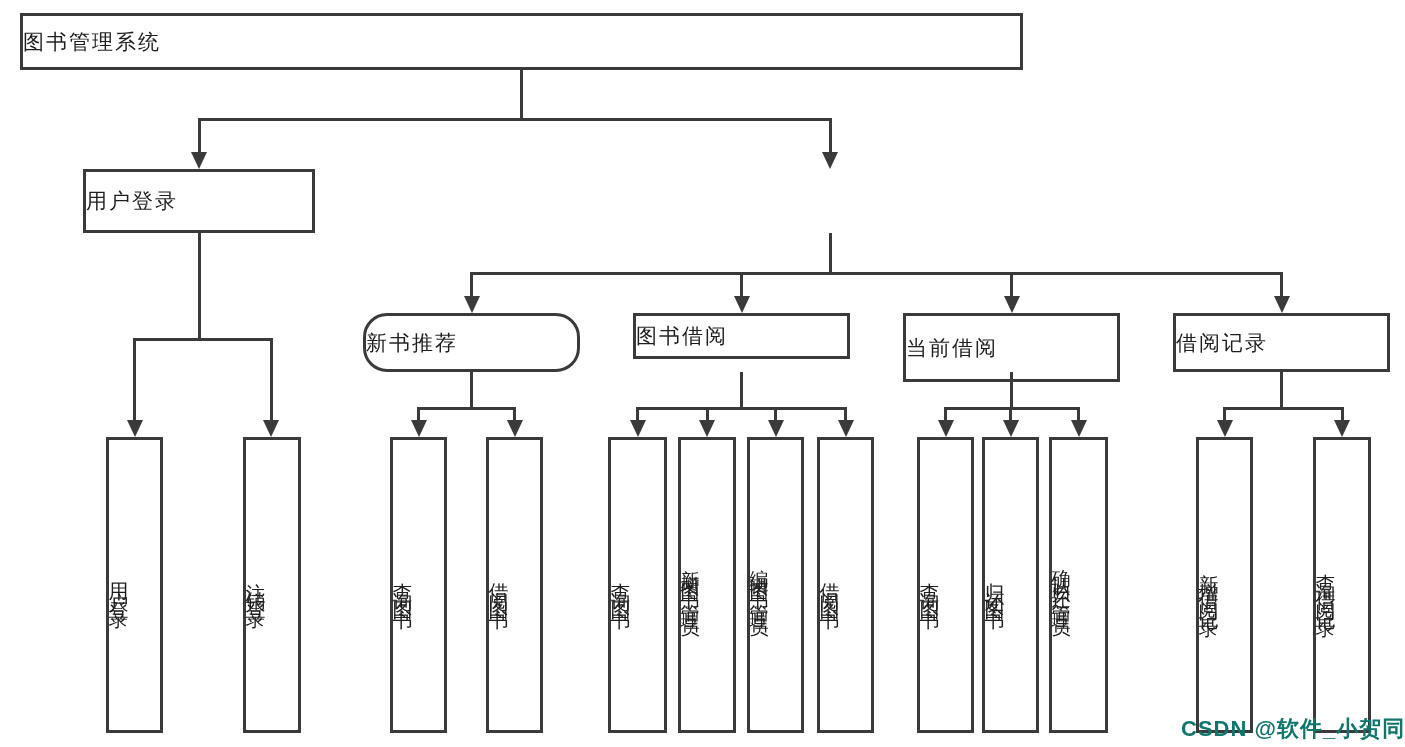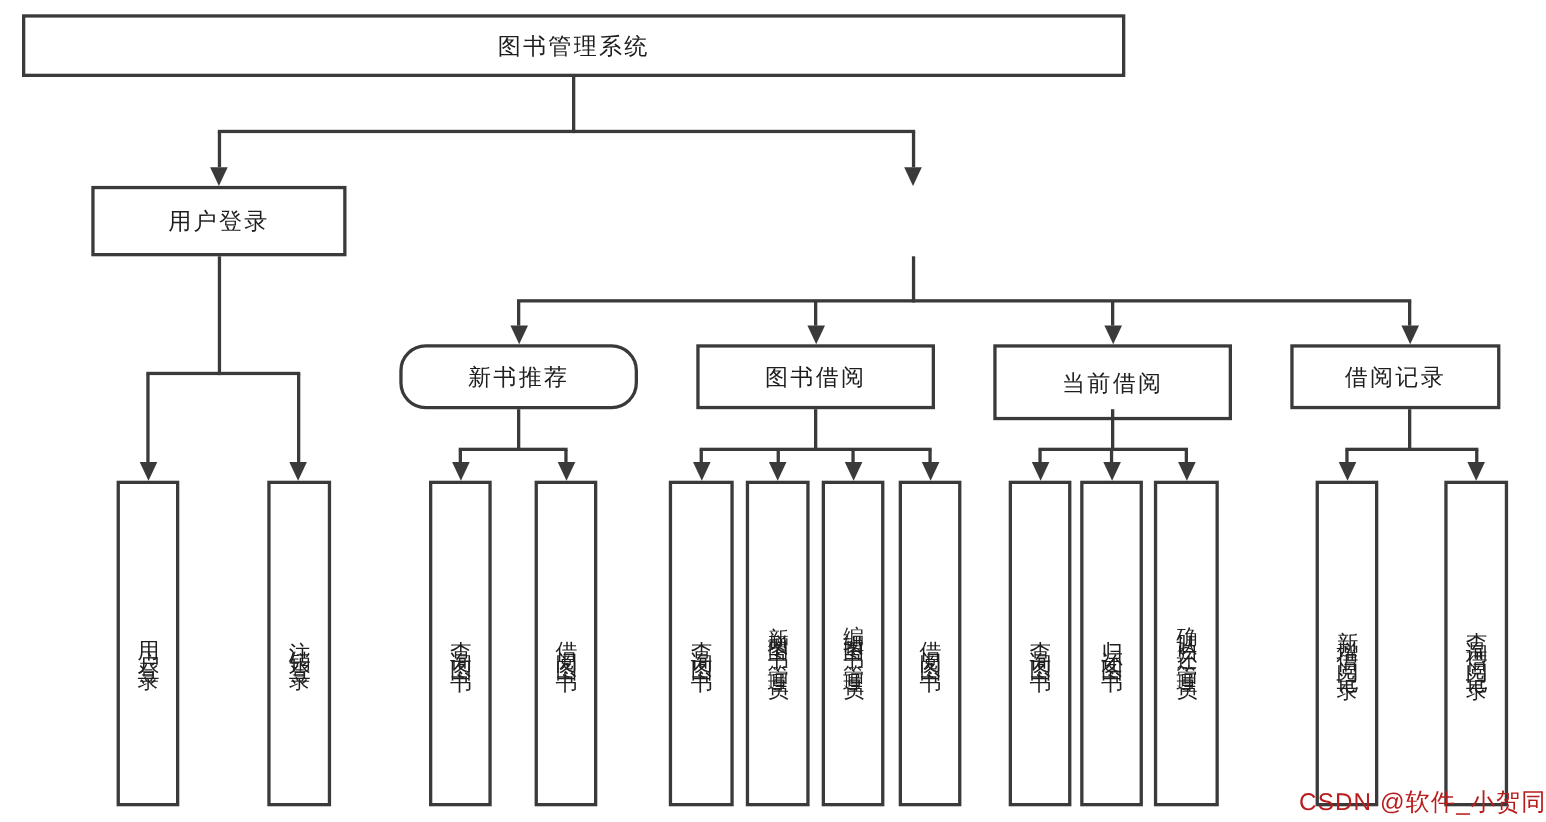--- a/index.html
+++ b/index.html
@@ -11,21 +11,20 @@
     font-family: "Liberation Sans", "DejaVu Sans", sans-serif;
     overflow: hidden;
   }
   .nodebox {
     position: absolute;
     box-sizing: border-box;
     border: 3px solid #3a3a3a;
     background: #ffffff;
     display: flex;
     align-items: center;
-    justify-content: center;
     color: #1e1e1e;
   }
   .hlabel {
     font-size: 21px;
     letter-spacing: 2px;
     white-space: nowrap;
   }
   .leafbox .vlabel {
     writing-mode: vertical-rl;
     text-orientation: mixed;
@@ -67,27 +66,27 @@
     <span class="hlabel">图书管理系统</span>
   </div>
 
   <div class="nodebox" style="left:83px; top:169px; width:232px; height:64px;">
     <span class="hlabel">用户登录</span>
   </div>
 
   <div class="nodebox" style="left:363px; top:313px; width:217px; height:59px;border-radius:24px;">
     <span class="hlabel">新书推荐</span>
   </div>
-  <div class="nodebox" style="left:633px; top:313px; width:217px; height:59px;">
+  <div class="nodebox" style="left:633px; top:313px; width:217px; height:46px;">
     <span class="hlabel">图书借阅</span>
   </div>
   <div class="nodebox" style="left:903px; top:313px; width:217px; height:69px;">
     <span class="hlabel">当前借阅</span>
   </div>
-  <div class="nodebox" style="left:1173px; top:313px; width:191px; height:59px;">
+  <div class="nodebox" style="left:1173px; top:313px; width:217px; height:59px;">
     <span class="hlabel">借阅记录</span>
   </div>
 
   <div class="nodebox leafbox" style="left:106px; top:437px; width:57px; height:296px;">
     <span class="vlabel">用户登录</span>
   </div>
   <div class="nodebox leafbox" style="left:243px; top:437px; width:58px; height:296px;">
     <span class="vlabel">注销登录</span>
   </div>
 
@@ -176,17 +175,17 @@
       <div class="connector" style="left: 1009px; top: 408.5px; width: 3px; height: 11.5px; background: rgb(58, 58, 58);"></div>
       <div class="arrowhead" style="left: 1002.5px; top: 420px; border-left: 8px solid transparent; border-right: 8px solid transparent; border-top: 17px solid rgb(58, 58, 58);"></div>
       <div class="connector" style="left: 1077px; top: 408.5px; width: 3px; height: 11.5px; background: rgb(58, 58, 58);"></div>
       <div class="arrowhead" style="left: 1070.5px; top: 420px; border-left: 8px solid transparent; border-right: 8px solid transparent; border-top: 17px solid rgb(58, 58, 58);"></div>
       <div class="connector" style="left: 1223px; top: 408.5px; width: 3px; height: 11.5px; background: rgb(58, 58, 58);"></div>
       <div class="arrowhead" style="left: 1216.5px; top: 420px; border-left: 8px solid transparent; border-right: 8px solid transparent; border-top: 17px solid rgb(58, 58, 58);"></div>
       <div class="connector" style="left: 1340.5px; top: 408.5px; width: 3px; height: 11.5px; background: rgb(58, 58, 58);"></div>
       <div class="arrowhead" style="left: 1334px; top: 420px; border-left: 8px solid transparent; border-right: 8px solid transparent; border-top: 17px solid rgb(58, 58, 58);"></div>
     </div>
 
-  <div id="watermark" style="color: #b91c1c;">
+  <div id="watermark" style="color: #0f766e; font-weight: bold;">
     <span>CSDN @软件_小贺同</span>
   </div>
 
 </div>
 
 </body></html>

